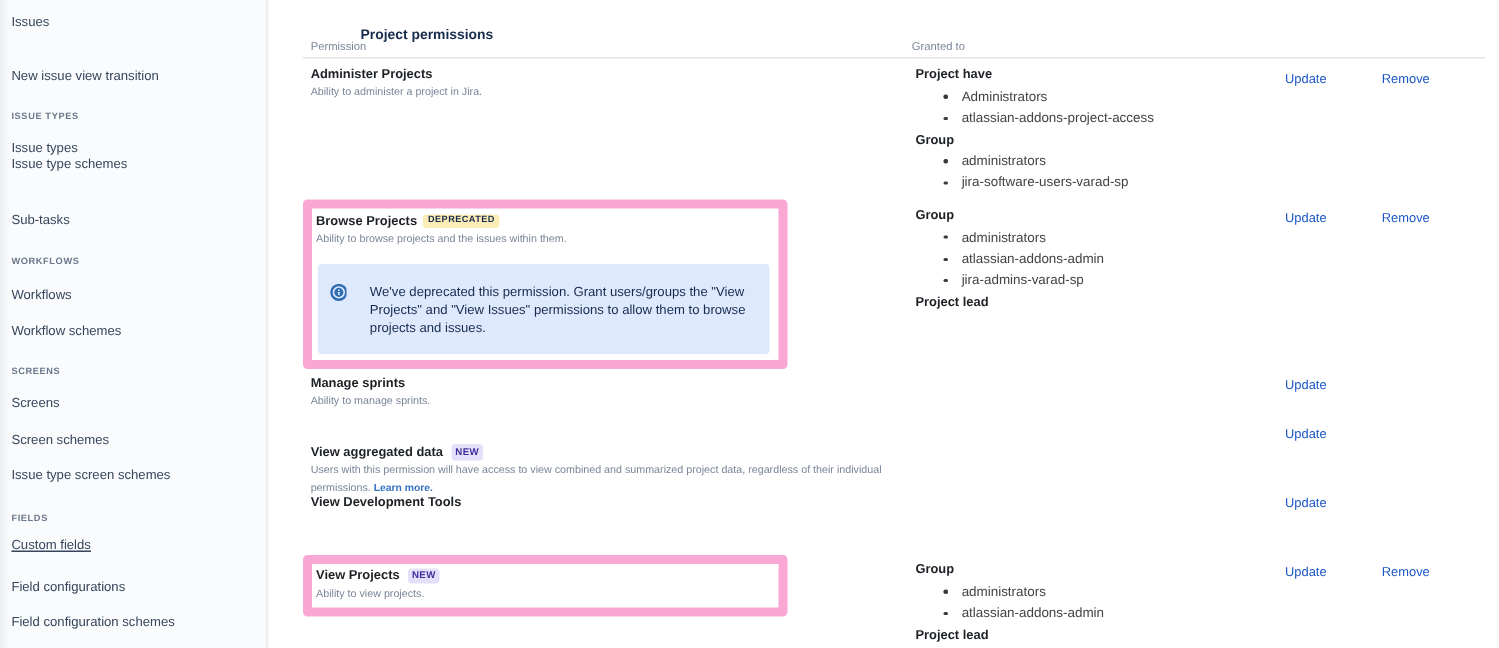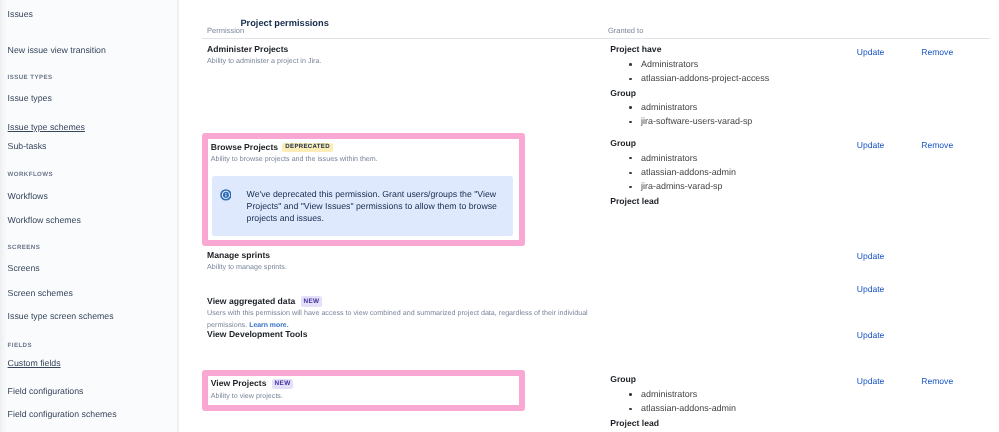--- a/index.html
+++ b/index.html
@@ -119,21 +119,21 @@
 </head>
 <body>
 
 <div id="app">
 
   <nav id="sidebar">
       <div class="nav-row nav-link" style="top: 8.6px;">Issues</div>
       <div class="nav-row nav-link" style="top: 45.1px;">New issue view transition</div>
       <div class="nav-row nav-head" style="top: 72.5px;">ISSUE TYPES</div>
       <div class="nav-row nav-link" style="top: 93px;">Issue types</div>
-      <div class="nav-row nav-link" style="top: 122px; text-decoration: underline;">Issue type schemes</div>
+      <div class="nav-row nav-link" style="top: 104px;">Issue type schemes</div>
       <div class="nav-row nav-link" style="top: 140.8px;">Sub-tasks</div>
       <div class="nav-row nav-head" style="top: 170.3px;">WORKFLOWS</div>
       <div class="nav-row nav-link" style="top: 191px;">Workflows</div>
       <div class="nav-row nav-link" style="top: 215px;">Workflow schemes</div>
       <div class="nav-row nav-head" style="top: 243.3px;">SCREENS</div>
       <div class="nav-row nav-link" style="top: 263px;">Screens</div>
       <div class="nav-row nav-link" style="top: 288.3px;">Screen schemes</div>
       <div class="nav-row nav-link" style="top: 310.5px;">Issue type screen schemes</div>
       <div class="nav-row nav-head" style="top: 341.1px;">FIELDS</div>
       <div class="nav-row nav-link" style="top: 358px; text-decoration: underline;">Custom fields</div>

